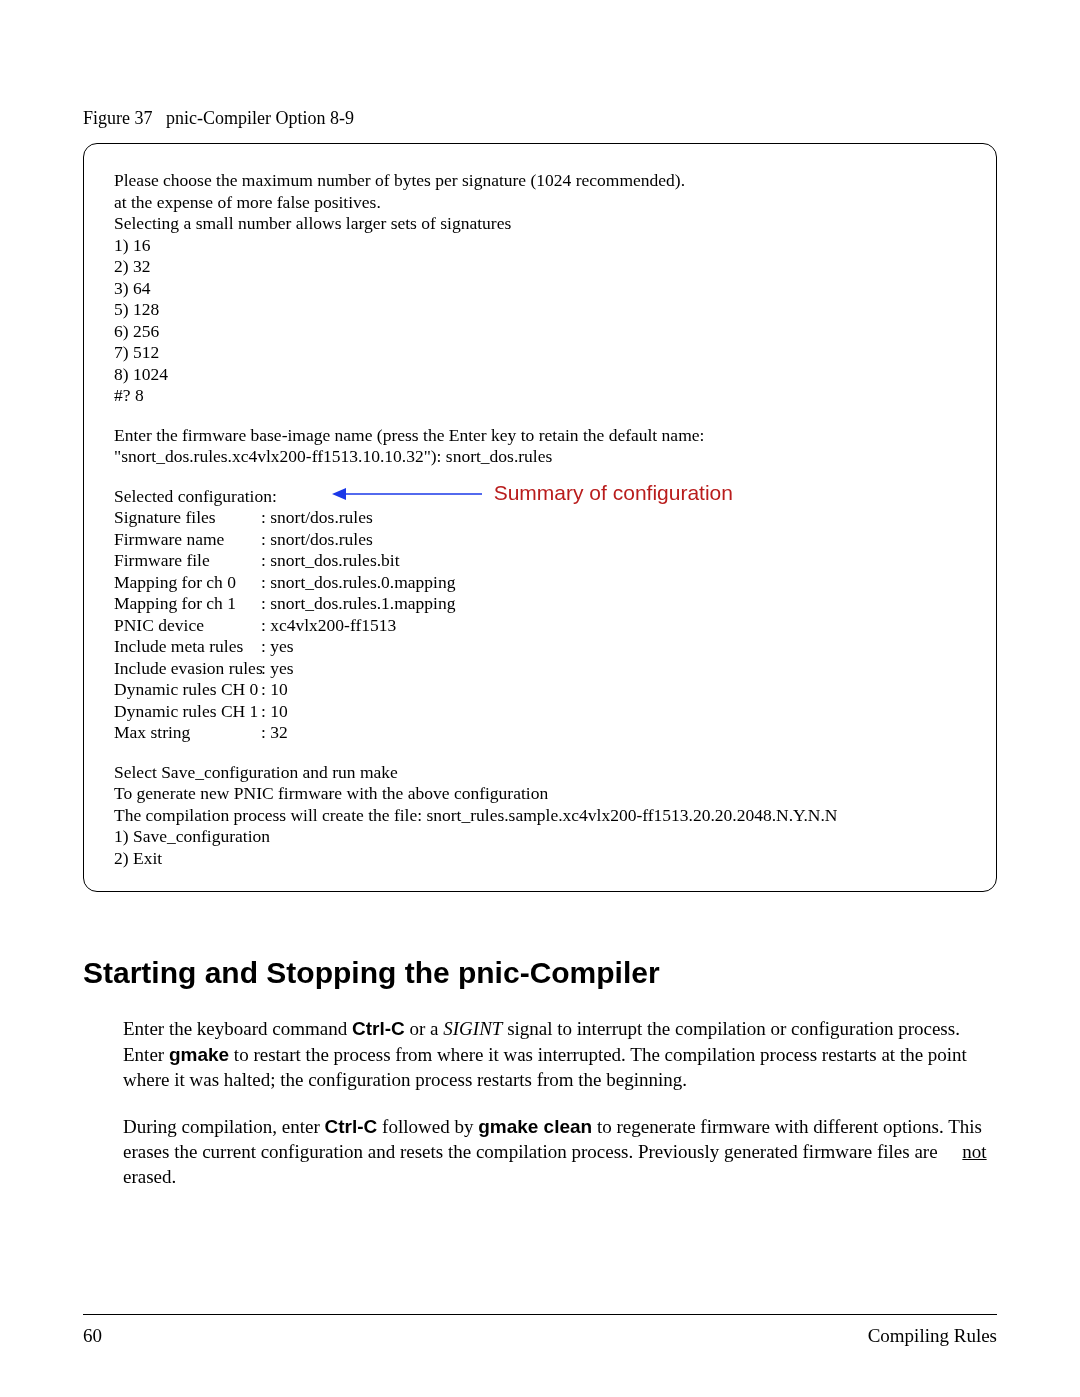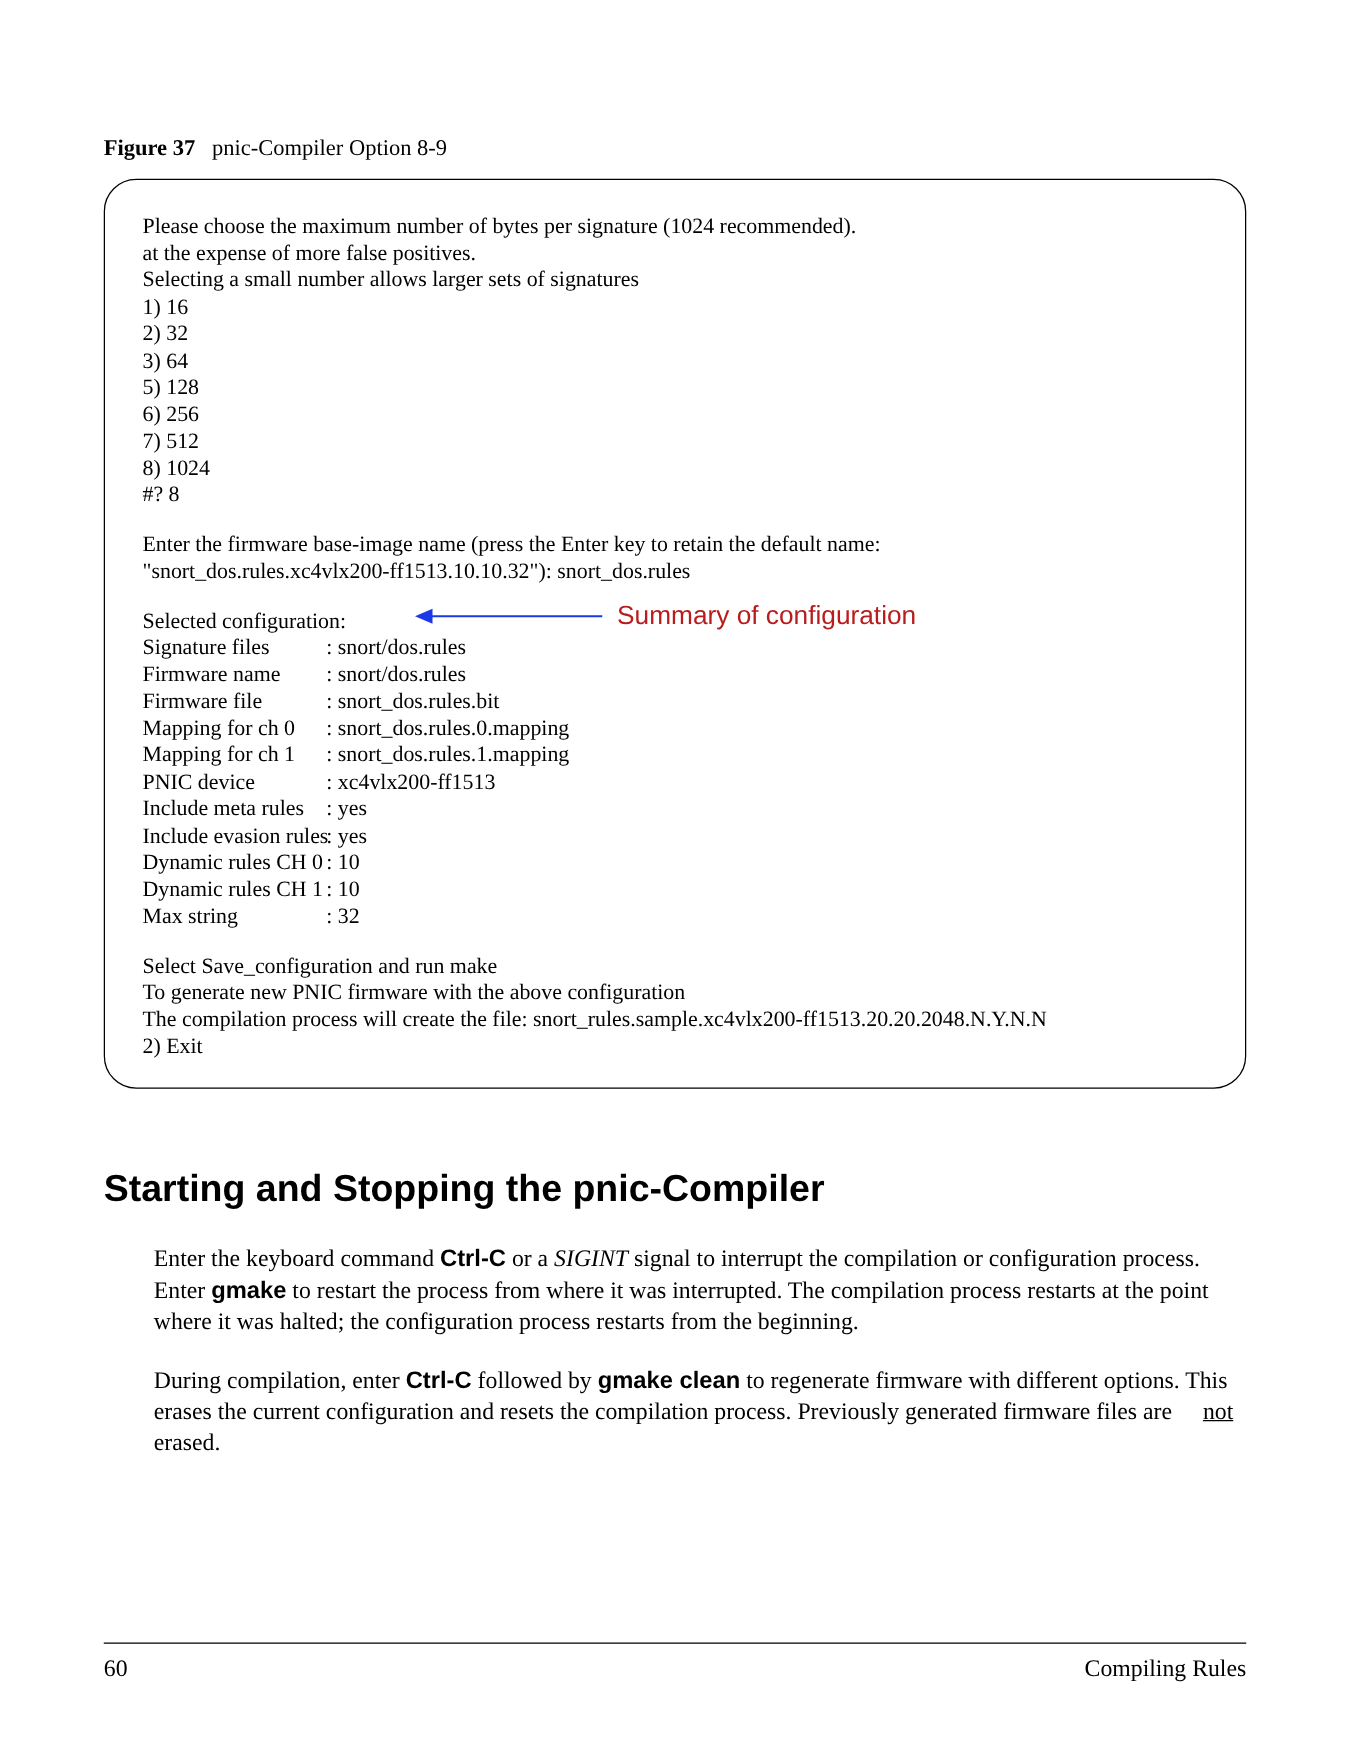--- a/index.html
+++ b/index.html
@@ -9,24 +9,24 @@
     color: #000;
     width: 1080px;
     height: 1397px;
     position: relative;
     padding: 108px 83px 60px 83px;
   }
   .figure-caption {
     font-size: 18px;
     margin-bottom: 14px;
   }
-  .figure-caption .bold { font-weight: bold; }
+  .figure-caption .bold { font-weight: normal; }
   .figure-box {
     border: 1.5px solid #000;
-    border-radius: 26px;
+    border-radius: 14px;
     padding: 26px 30px 22px 30px;
     position: relative;
     font-size: 17.5px;
     line-height: 1.23;
   }
   .config-table {
     display: grid;
     grid-template-columns: 145px auto;
     column-gap: 2px;
   }
@@ -133,20 +133,21 @@
       <div>: 10</div>
     <div>Max string</div>
       <div>: 32</div>
   </div>
 
   <div class="spacer"></div>
 
   <div>Select Save_configuration and run make</div>
   <div>To generate new PNIC firmware with the above configuration</div>
   <div>The compilation process will create the file: snort_rules.sample.xc4vlx200-ff1513.20.20.2048.N.Y.N.N</div>
+  <div>1) Save_configuration</div>
   <div>2) Exit</div>
 </div>
 
 <h1 class="section-heading">Starting and Stopping the pnic-Compiler</h1>
 
 <p class="body-para">
   <span>Enter the keyboard command </span><span class="cmd">Ctrl-C</span><span> or a </span><span class="ital">SIGINT</span><span> signal to interrupt the compilation or configuration process. Enter </span><span class="cmd">gmake</span><span> to restart the process from where it was interrupted. The compilation process restarts at the point where it was halted; the configuration process restarts from the beginning.</span>
 </p>
 
 <p class="body-para">

